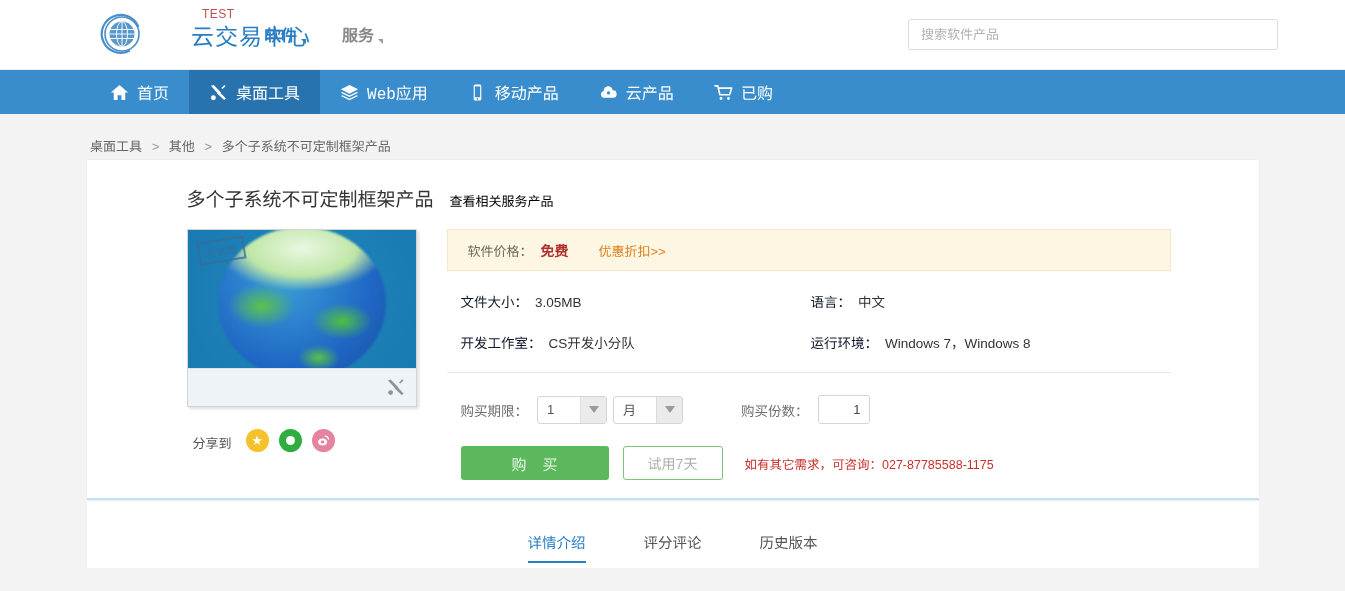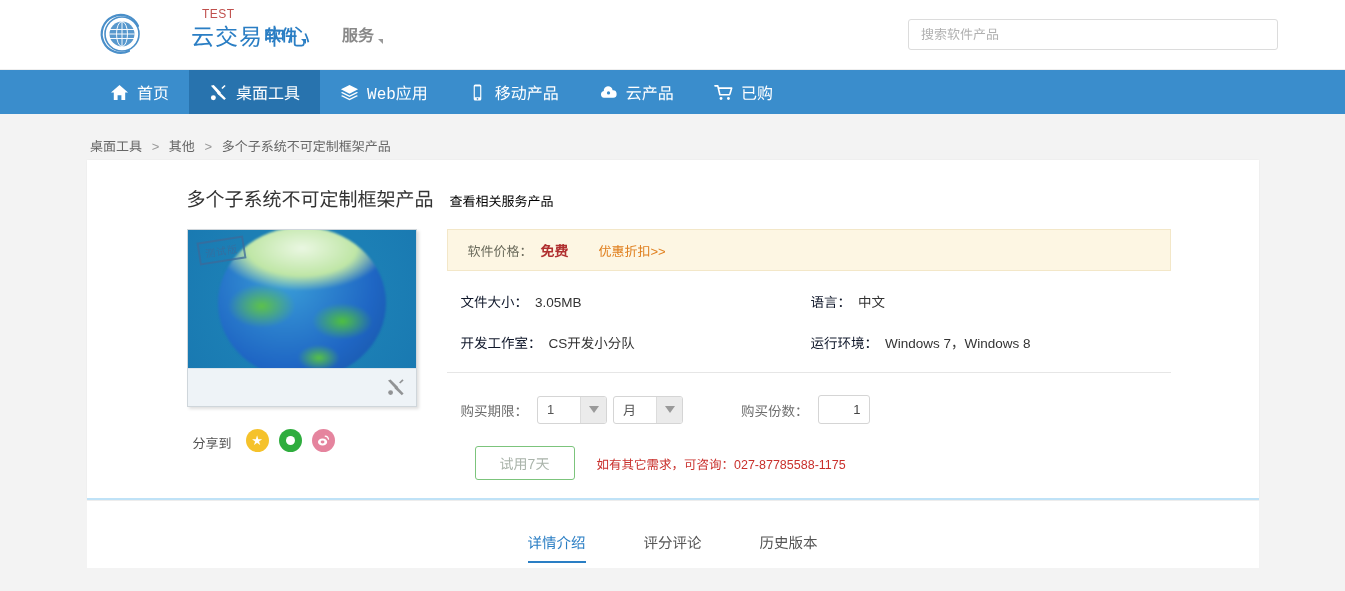--- a/index.html
+++ b/index.html
@@ -588,20 +588,21 @@
             </span>
         </div>
 
         <div class="qty-group">
           <span class="field-label">购买份数：</span>
           <input class="qty-input" type="text" value="1" style="">
         </div>
       </div>
 
       <div class="action-row">
+        <button class="btn-buy">购 买</button>
         <button class="btn-trial">试用7天</button>
         <span class="contact-note">如有其它需求，可咨询：027-87785588-1175</span>
       </div>
 
     </div>
   </div>
 </div>
 
 <div class="lower-panel">
   <div class="tabs">

